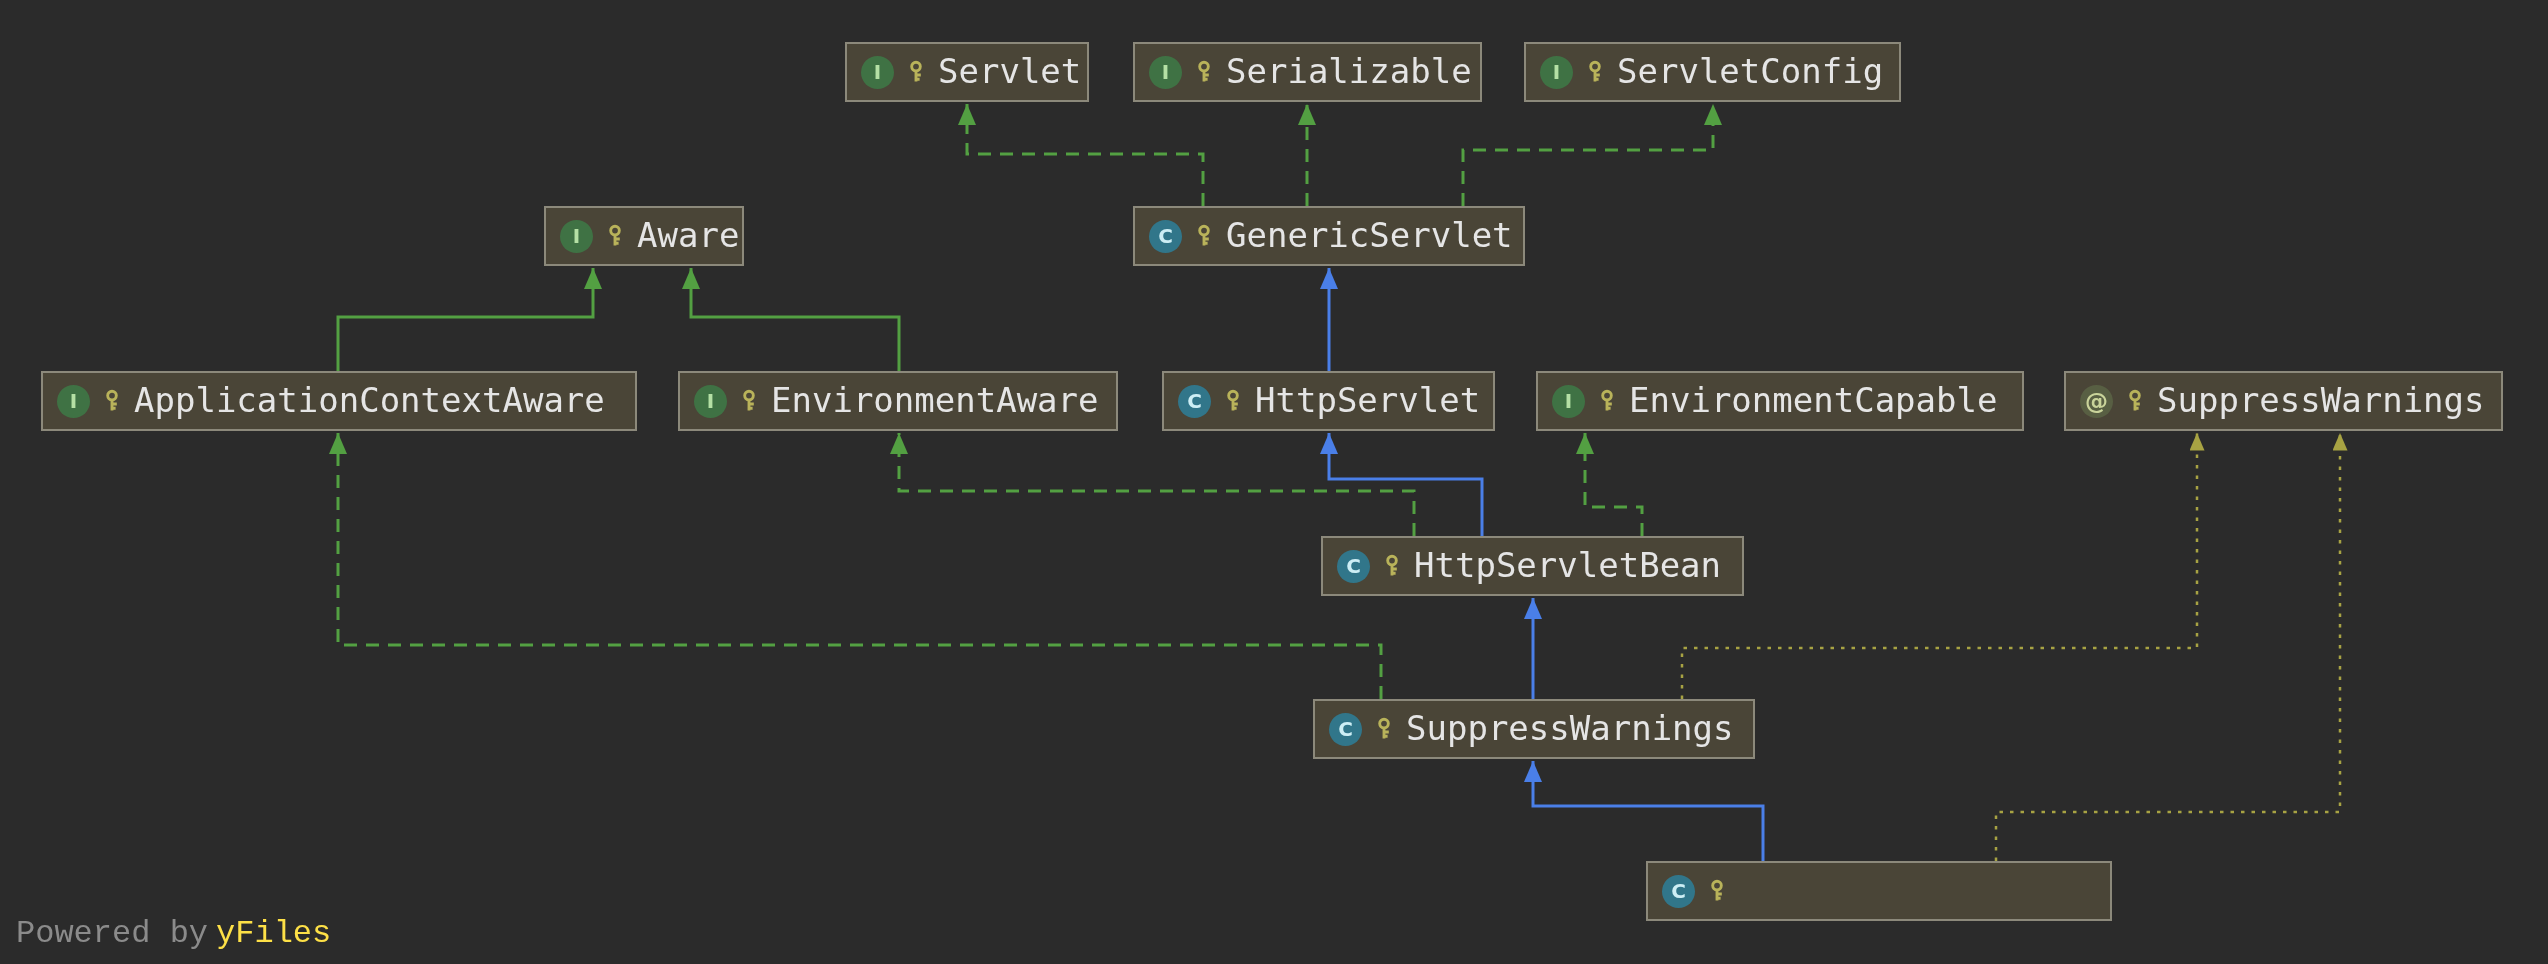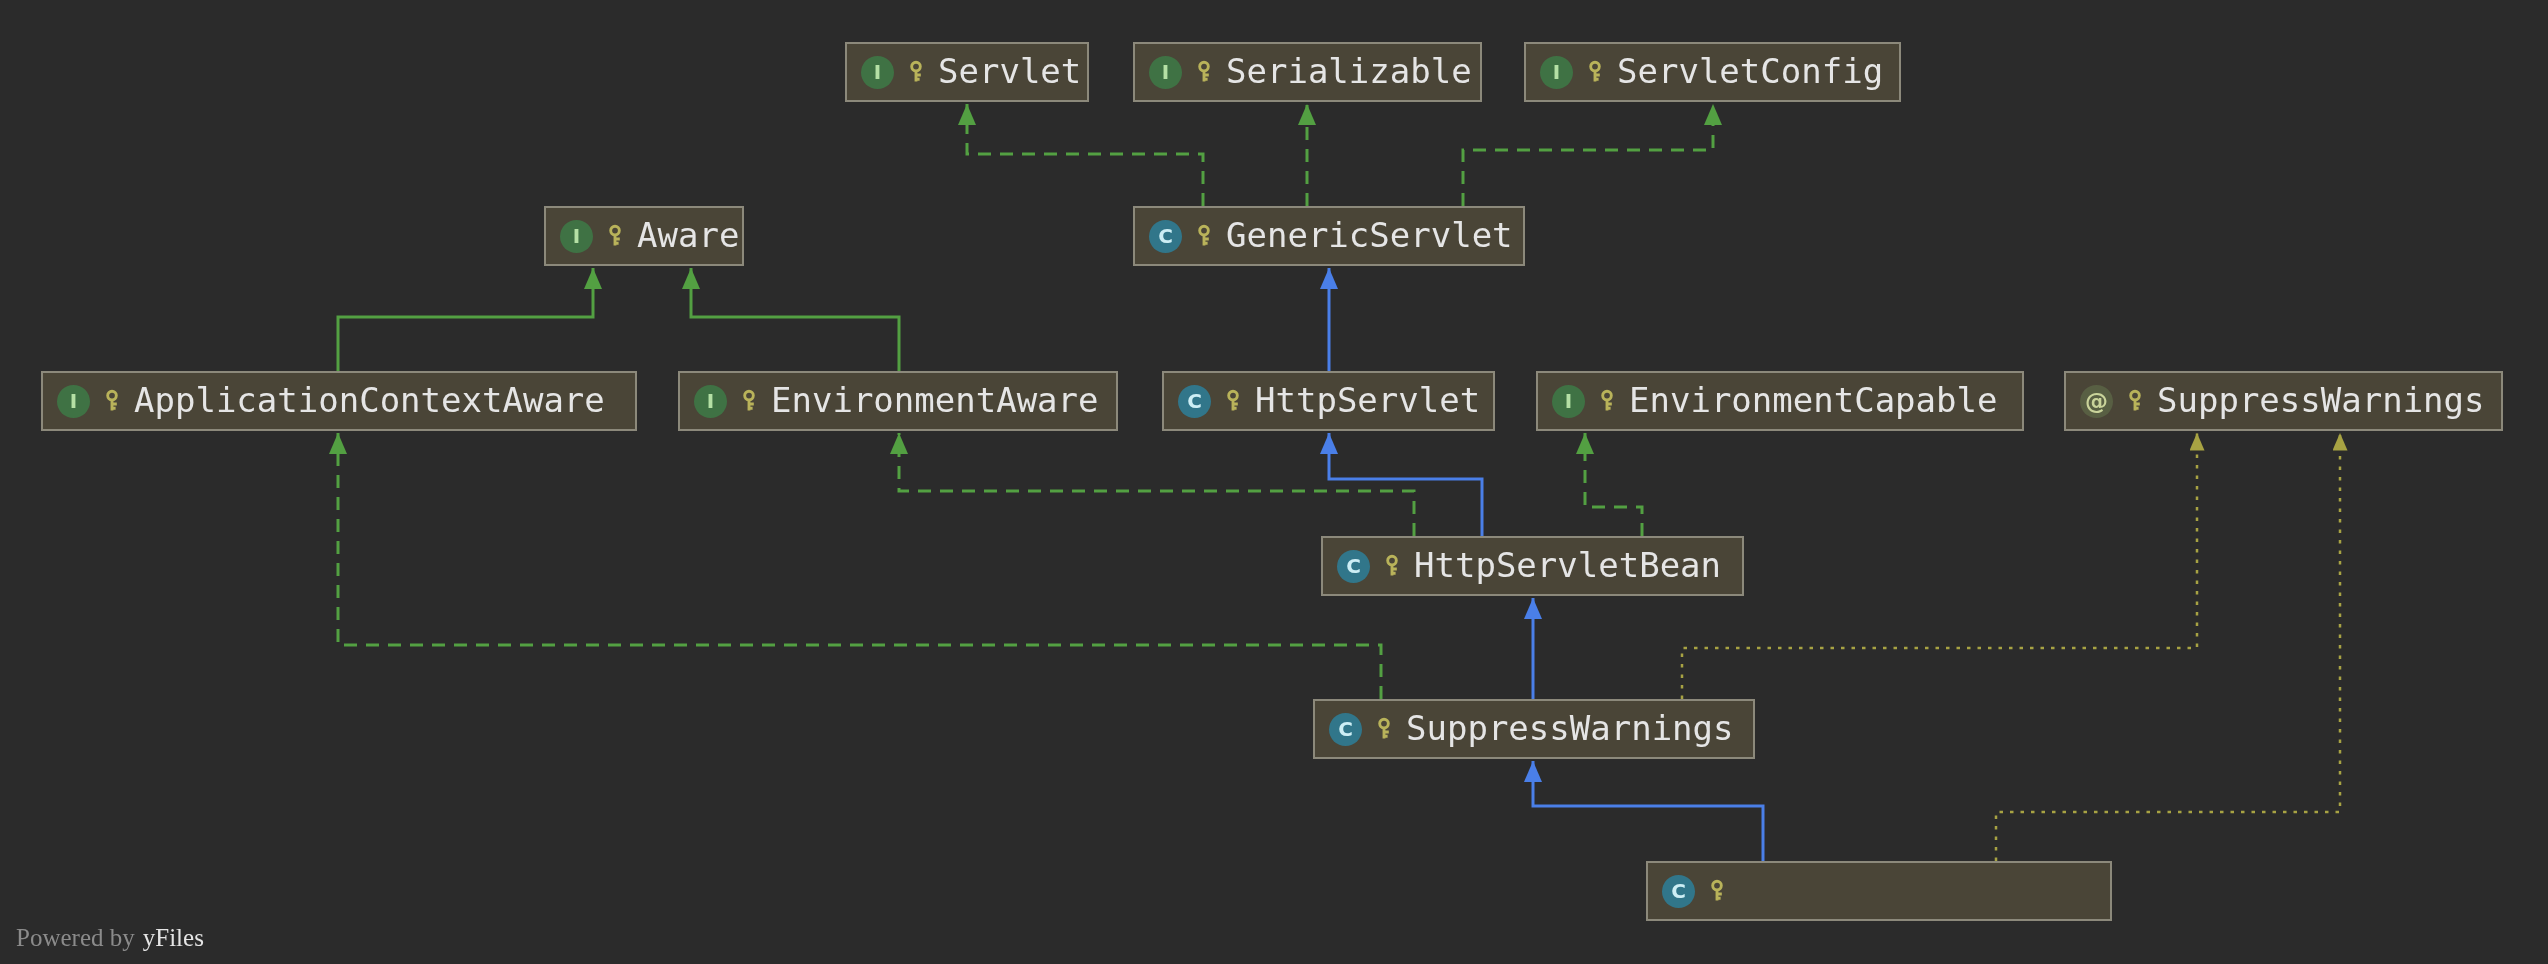--- a/index.html
+++ b/index.html
@@ -26,23 +26,23 @@
     display:flex;align-items:center;justify-content:center;
     font-family:"DejaVu Sans", sans-serif;font-weight:bold;font-size:20px;line-height:1;
   }
   .badge.iface{background:#3f7244;color:#b5e0a5;}
   .badge.cls{background:#31768a;color:#cdeef5;}
   .badge.anno{background:#585f43;color:#c9d39a;font-size:23px;}
   .key{width:24px;height:24px;flex:0 0 auto;}
   #footer{
     position:absolute;left:16px;bottom:12px;z-index:3;
     display:flex;gap:8px;align-items:baseline;
-    font-family:Liberation Serif, serif;font-size:25px;color:#8b8b8b;
+    font-family:Liberation Mono, monospace;font-size:32px;color:#8b8b8b;
   }
-  #footer a{color:#e5e5e5;text-decoration:none;cursor:pointer;}
+  #footer a{color:#fde047;text-decoration:none;cursor:pointer;}
   svg path.edge{fill:none;}
   .e-impl{stroke:#53a042;stroke-width:3;stroke-dasharray:13 9;}
   .e-ext-i{stroke:#53a042;stroke-width:3;}
   .e-ext-c{stroke:#4a7fe8;stroke-width:3;}
   .e-anno{stroke:#a8a343;stroke-width:2.5;stroke-dasharray:3.5 7;}
 </style>
 </head>
 <body>
 
 <div id="canvas">

